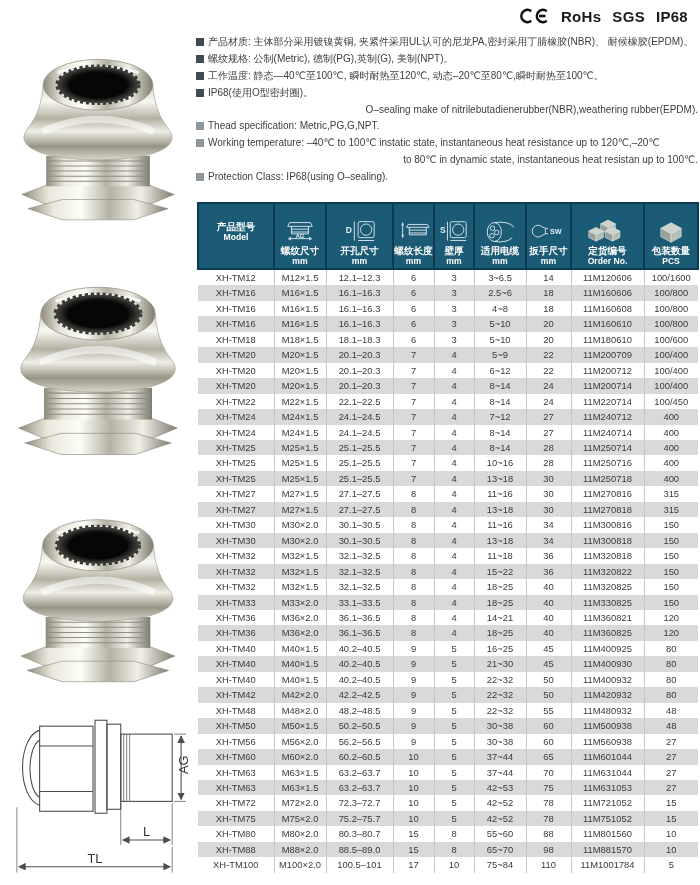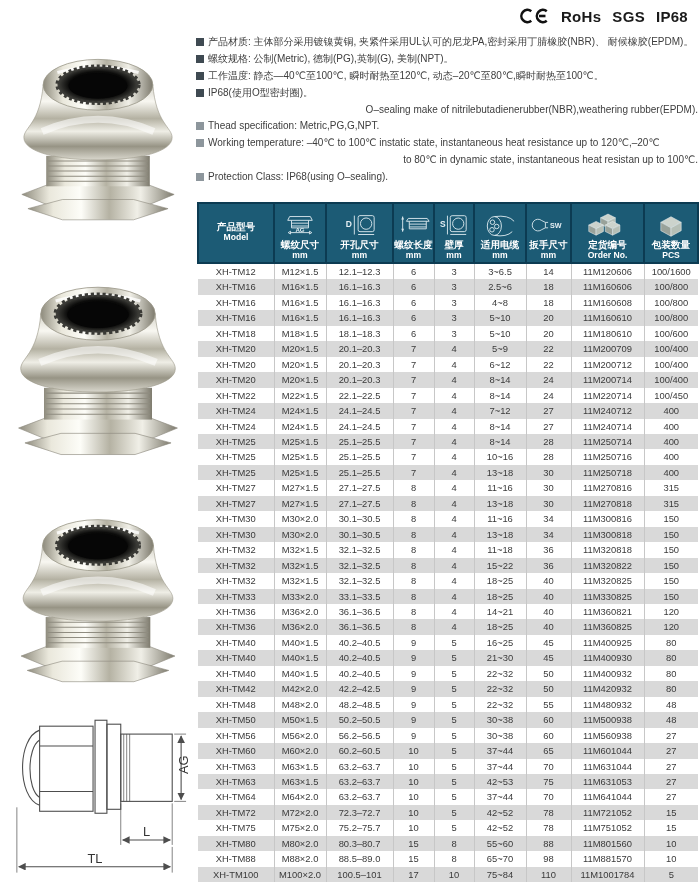--- a/index.html
+++ b/index.html
@@ -22,21 +22,21 @@
   .info-line{display:flex;align-items:flex-start;font-size:10px;line-height:12.5px;margin-bottom:4.4px;color:#3d3d3d;}
   .info-line .bullet{width:8px;height:8px;background:#3f4a52;margin:2px 4px 0 0;flex:none;}
   .info-line.en .bullet{background:#8d969c;}
   .info-line.cont{justify-content:flex-end;}
 
   
   .table-wrap{position:absolute;left:197px;top:202px;width:500px;}
   table{border-collapse:collapse;table-layout:fixed;width:500px;}
   thead th{background:#1c5b75;border:2px solid #0c3b52;padding:0;height:54px;vertical-align:bottom;}
   .hcell{display:flex;flex-direction:column;align-items:center;justify-content:flex-end;height:54px;padding-bottom:2px;}
-  .hcell.center{justify-content:center;padding-bottom:4px;}
+  .hcell.center{justify-content:center;padding-bottom:10px;}
   .h-ic{height:26px;display:flex;align-items:center;justify-content:center;}
   .h-cn{color:#fff;font-size:9.6px;font-weight:bold;line-height:11px;white-space:nowrap;}
   .h-sub{color:#fff;font-size:8.6px;font-weight:bold;line-height:10px;}
   tbody td{height:15.45px;padding:0;text-align:center;font-size:9.4px;color:#3a3a3a;
            line-height:15.45px;white-space:nowrap;overflow:hidden;}
   tbody td + td{border-left:1px solid #c7c7c7;}
   tbody tr:nth-child(even){background:#d9d9d9;}
   .icstroke{stroke:#d8e6ec;fill:none;stroke-width:1;}
   .ictext{fill:#e4eef3;font-size:6.5px;font-weight:bold;font-family:"Liberation Sans",sans-serif;}
   .dimtext{fill:#333;font-size:13px;font-family:"Liberation Sans",sans-serif;}
@@ -683,31 +683,20 @@
           <td>M63×1.5</td>
           <td>63.2–63.7</td>
           <td>10</td>
           <td>5</td>
           <td>42~53</td>
           <td>75</td>
           <td>11M631053</td>
           <td>27</td>
         </tr>
         <tr>
-          <td>XH-TM64</td>
-          <td>M64×2.0</td>
-          <td>63.2–63.7</td>
-          <td>10</td>
-          <td>5</td>
-          <td>37~44</td>
-          <td>70</td>
-          <td>11M641044</td>
-          <td>27</td>
-        </tr>
-        <tr>
           <td>XH-TM72</td>
           <td>M72×2.0</td>
           <td>72.3–72.7</td>
           <td>10</td>
           <td>5</td>
           <td>42~52</td>
           <td>78</td>
           <td>11M721052</td>
           <td>15</td>
         </tr>

